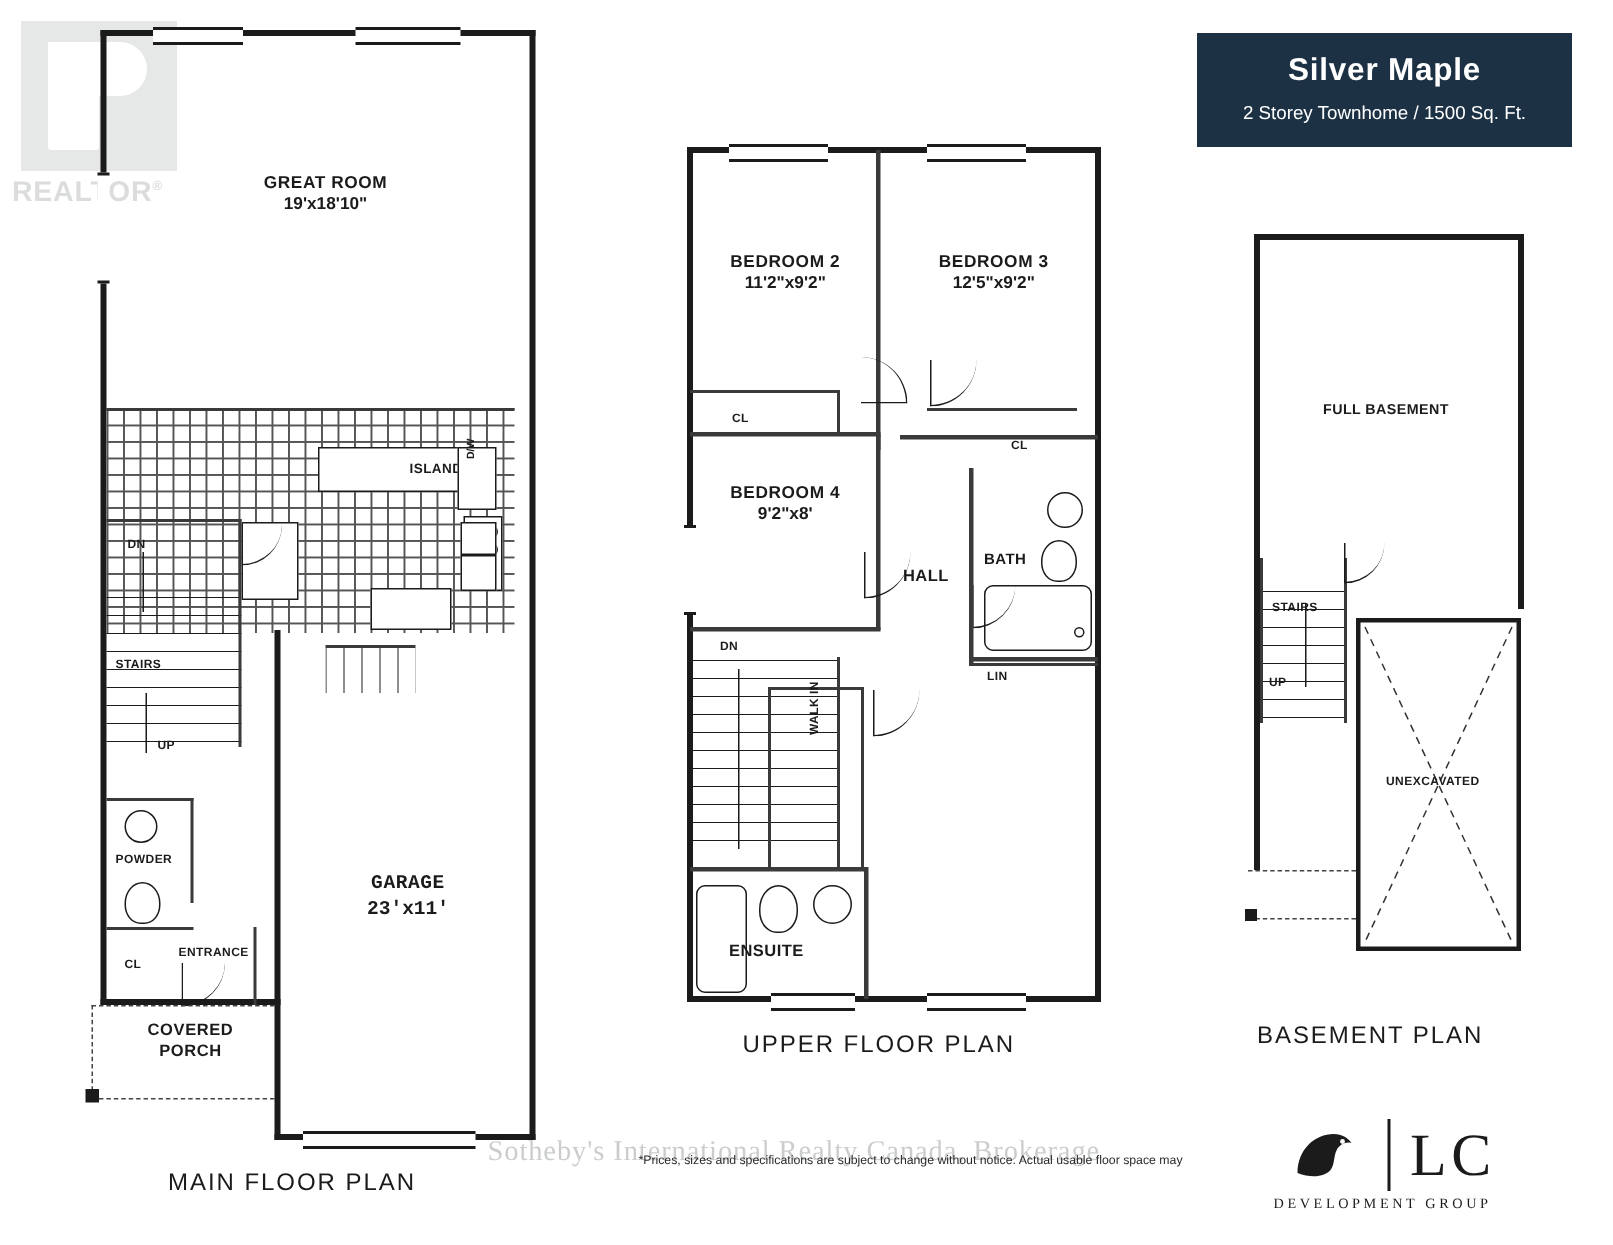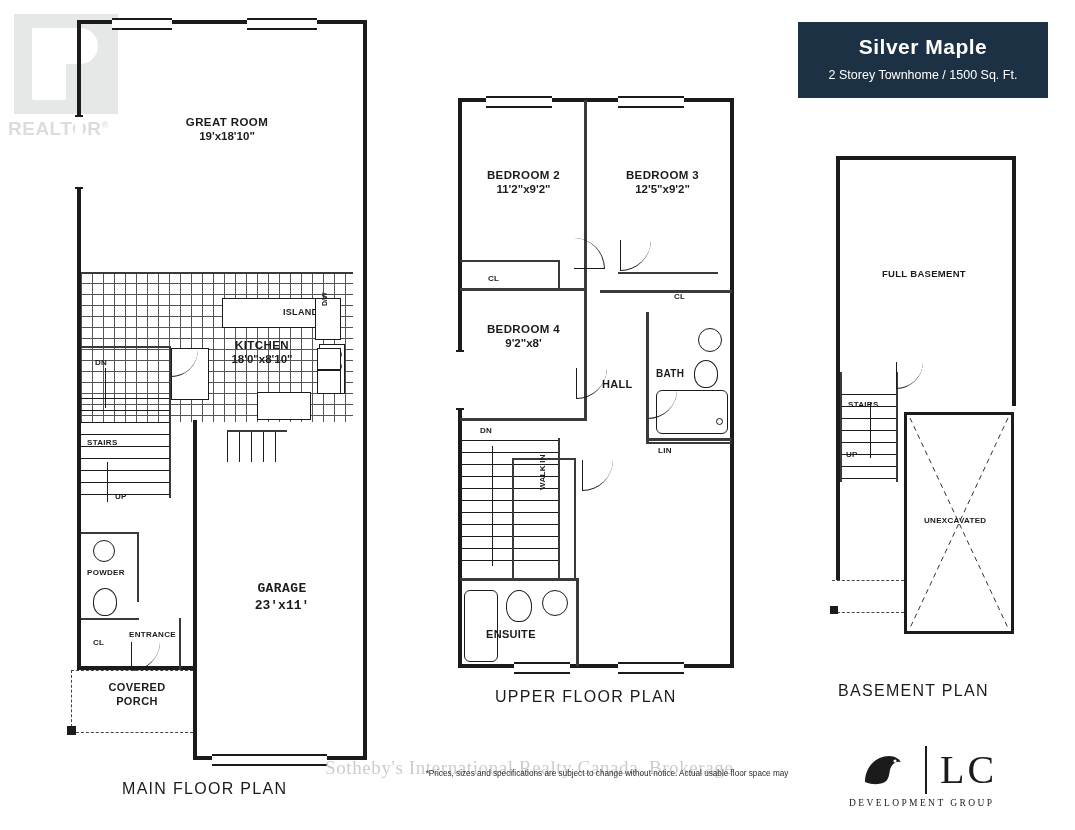--- a/index.html
+++ b/index.html
@@ -105,21 +105,21 @@
 <div class="abs" id="realtor-watermark">
   <div class="rlogo"></div>
   <div class="rtext"><span>REALTOR</span><sup>®</sup></div>
 </div>
 
 <div class="abs" id="title-card">
   <div class="t1">Silver Maple</div>
   <div class="t2">2 Storey Townhome / 1500 Sq. Ft.</div>
 </div>
 
-<div class="abs" style="left:67px;top:10px;width:300px;height:750px;">
+<div class="abs" style="left:57px;top:10px;width:300px;height:750px;">
 
   <div class="wall" style="left:10px;top:10px;width:290px;height:4px;"></div>
   <div class="wall" style="left:10px;top:10px;width:4px;height:650px;"></div>
   <div class="wall" style="left:296px;top:10px;width:4px;height:410px;"></div>
   <div class="wall" style="left:296px;top:420px;width:4px;height:330px;"></div>
   <div class="wall" style="left:126px;top:746px;width:174px;height:4px;"></div>
   <div class="wall" style="left:126px;top:410px;width:4px;height:340px;"></div>
   <div class="wall" style="left:10px;top:656px;width:120px;height:4px;"></div>
 
   <div class="window" style="left:45px;top:8px;width:60px;height:8px;"></div>
@@ -144,24 +144,20 @@
   <div class="rect" style="left:252px;top:334px;width:24px;height:48px;background:#fff;"></div>
   <div class="circ" style="left:256px;top:340px;width:7px;height:7px;"></div>
   <div class="circ" style="left:266px;top:340px;width:7px;height:7px;"></div>
   <div class="circ" style="left:256px;top:352px;width:7px;height:7px;"></div>
   <div class="circ" style="left:266px;top:352px;width:7px;height:7px;"></div>
 
   <div class="rect" style="left:190px;top:382px;width:52px;height:26px;background:#fff;"></div>
   <div class="rect" style="left:250px;top:338px;width:22px;height:20px;background:#fff;"></div>
   <div class="rect" style="left:250px;top:360px;width:22px;height:22px;background:#fff;"></div>
 
-  <div class="room-label" style="left:125px;top:328px;width:140px;">
-    <div class="nm">KITCHEN</div>
-    <div class="dim">18'0"x8'10"</div>
-  </div>
 
   <div class="wall-thin" style="left:14px;top:336px;width:90px;height:2px;"></div>
   <div class="wall-thin" style="left:102px;top:336px;width:2px;height:52px;"></div>
   <div class="small-label" style="left:28px;top:348px;">DN</div>
   <div class="arrowline" style="left:38px;top:358px;height:40px;"></div>
 
   <div class="treads" style="left:14px;top:388px;width:90px;height:100px;"></div>
   <div class="wall-thin" style="left:102px;top:388px;width:2px;height:100px;"></div>
   <div class="small-label" style="left:20px;top:428px;">STAIRS</div>
   <div class="small-label" style="left:48px;top:482px;">UP</div>

